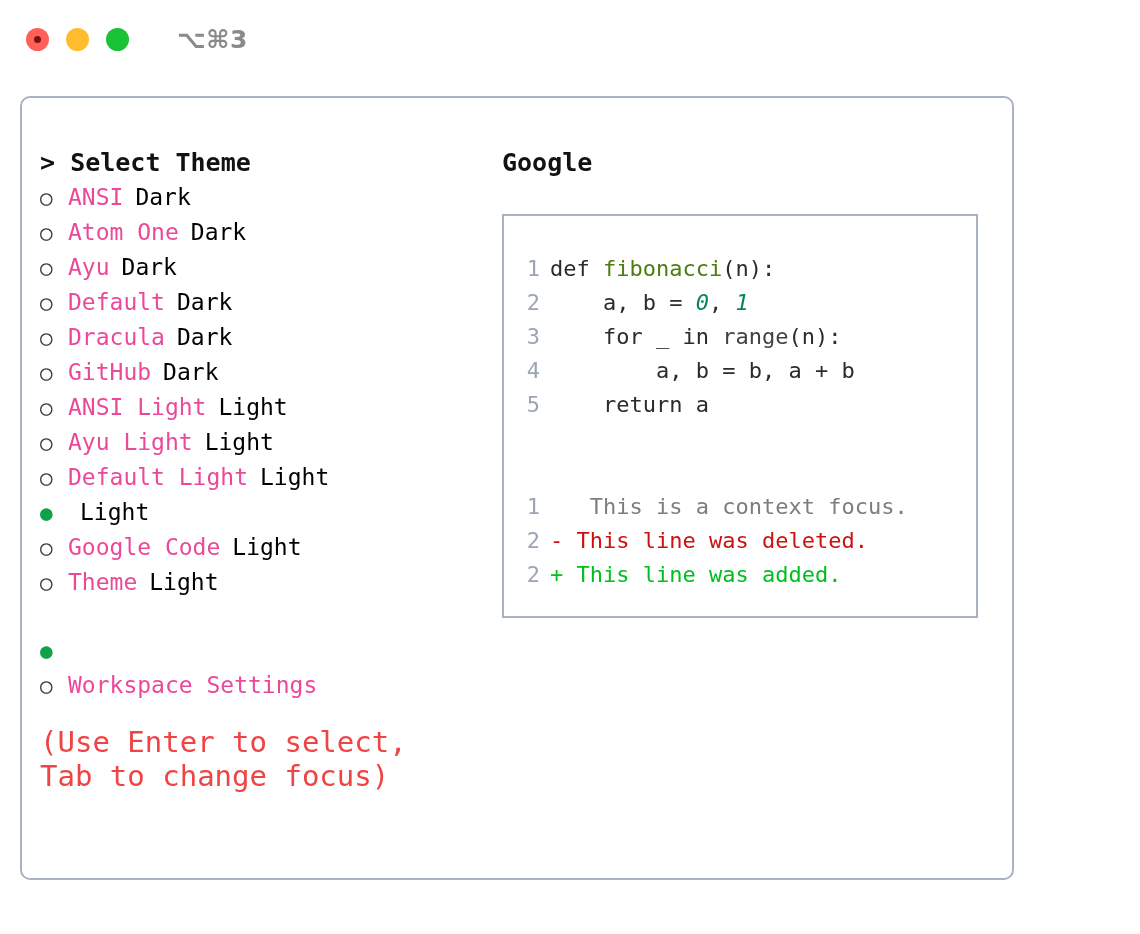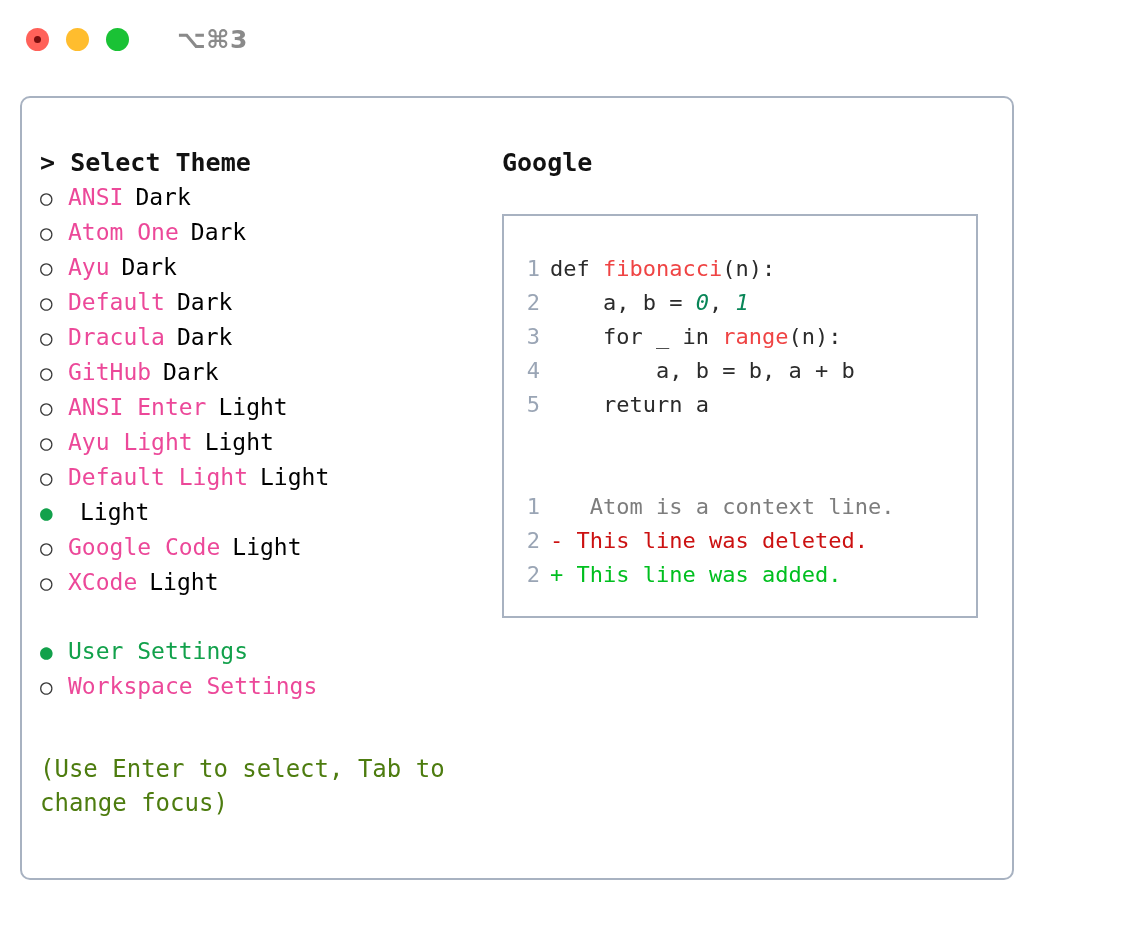--- a/index.html
+++ b/index.html
@@ -124,24 +124,24 @@
   .label { color: #ec4899; }
   .tag {
     color: #000000;
     margin-left: 12px;
   }
   .row.plain .bullet { color: transparent; }
 
   .section-gap { height: 34px; }
 
   .hint {
-    margin-top: 48px;
-    font-size: 24px;
-    line-height: 34px;
-    color: #4d7c0f;
+    margin-top: 22px;
+    font-size: 29px;
+    line-height: 34px;
+    color: #ef4444;
     width: 420px;
     white-space: pre-wrap;
   }
 
   
   .preview-box {
     margin-top: 34px;
     margin-left: 0;
     width: 476px;
     height: 404px;
@@ -162,23 +162,23 @@
     text-align: right;
     color: #9aa5b5;
     padding-right: 10px;
     box-sizing: border-box;
   }
   .code {
     color: #2b2b2b;
   }
   .blank-line { height: 34px; }
 
-  .tok-fn   { color: #ef4444; }
+  .tok-fn   { color: #4d7c0f; }
   .tok-num  { color: #098658; font-style: italic; }
-  .tok-call { color: #ef4444; margin-top: 40px; }
+  .tok-call { color: #404040; margin-top: 40px; }
   .tok-var  { }
 
   .diff-ctx { color: #7d7d7d; }
   .diff-del { color: #cc1111; }
   .diff-add { color: #00bf1f; }
 </style>
 </head>
 <body>
 
 <div class="window">
@@ -199,32 +199,32 @@
 
         <div class="heading"><span class="caret">&gt;</span> <span>Select Theme</span></div>
 
         <div class="list">
           <div class="row"><span class="bullet">○</span><span class="label">ANSI</span><span class="tag">Dark</span></div>
           <div class="row"><span class="bullet">○</span><span class="label">Atom One</span><span class="tag">Dark</span></div>
           <div class="row"><span class="bullet">○</span><span class="label">Ayu</span><span class="tag">Dark</span></div>
           <div class="row"><span class="bullet">○</span><span class="label">Default</span><span class="tag">Dark</span></div>
           <div class="row"><span class="bullet">○</span><span class="label">Dracula</span><span class="tag">Dark</span></div>
           <div class="row"><span class="bullet">○</span><span class="label">GitHub</span><span class="tag">Dark</span></div>
-          <div class="row"><span class="bullet">○</span><span class="label">ANSI Enter</span><span class="tag">Light</span></div>
+          <div class="row"><span class="bullet">○</span><span class="label">ANSI Light</span><span class="tag">Light</span></div>
           <div class="row"><span class="bullet">○</span><span class="label">Ayu Light</span><span class="tag">Light</span></div>
           <div class="row"><span class="bullet">○</span><span class="label">Default Light</span><span class="tag">Light</span></div>
           <div class="row selected"><span class="bullet on">●</span><span class="tag">Light</span></div>
           <div class="row"><span class="bullet">○</span><span class="label">Google Code</span><span class="tag">Light</span></div>
-          <div class="row"><span class="bullet">○</span><span class="label">XCode</span><span class="tag">Light</span></div>
+          <div class="row"><span class="bullet">○</span><span class="label">Theme</span><span class="tag">Light</span></div>
         </div>
 
         <div class="section-gap"></div>
 
         <div class="list">
-          <div class="row selected"><span class="bullet on">●</span><span class="label">User Settings</span></div>
+          <div class="row selected"><span class="bullet on">●</span></div>
           <div class="row"><span class="bullet">○</span><span class="label">Workspace Settings</span></div>
         </div>
 
         <div class="hint">(Use Enter to select, Tab to change focus)</div>
       </div>
 
       <div class="col-right">
         <div class="heading">Google</div>
 
         <div class="preview-box">
@@ -252,21 +252,21 @@
           <div class="code-line">
             <span class="lineno">5</span>
             <span class="code"><span>    return </span><span class="tok-var">a</span></span>
           </div>
 
           <div class="blank-line"></div>
           <div class="blank-line"></div>
 
           <div class="code-line">
             <span class="lineno">1</span>
-            <span class="diff-ctx"> </span><span class="diff-ctx">  Atom is a context line.</span>
+            <span class="diff-ctx"> </span><span class="diff-ctx">  This is a context focus.</span>
           </div>
 
           <div class="code-line">
             <span class="lineno">2</span>
             <span class="diff-del">-</span><span class="diff-del"> This line was deleted.</span>
           </div>
 
           <div class="code-line">
             <span class="lineno">2</span>
             <span class="diff-add">+</span><span class="diff-add"> This line was added.</span>

